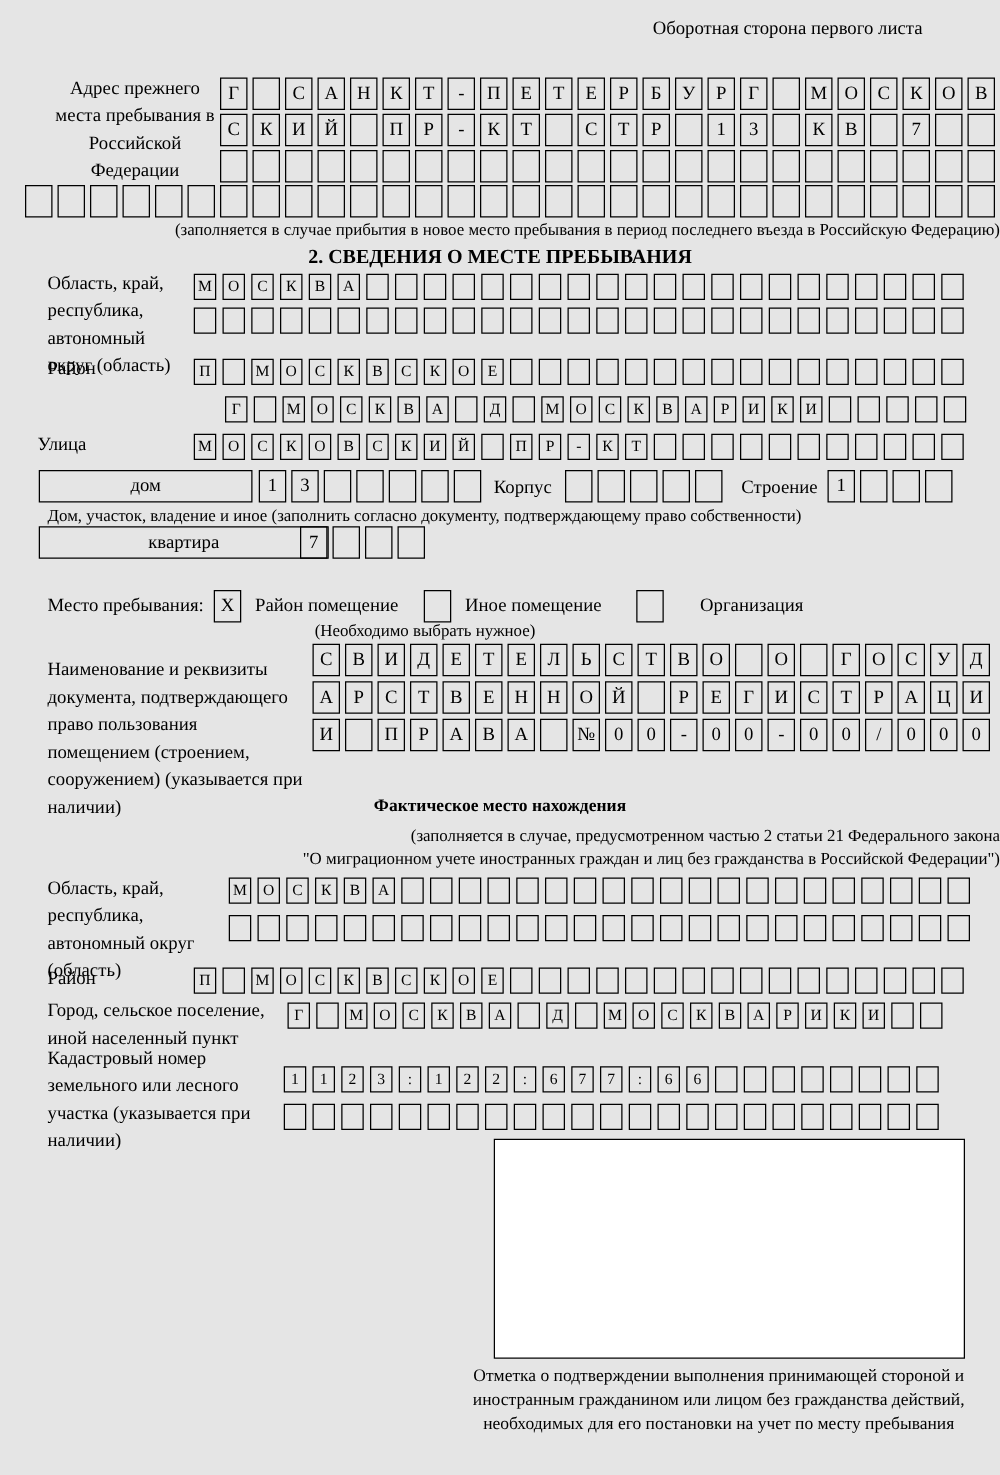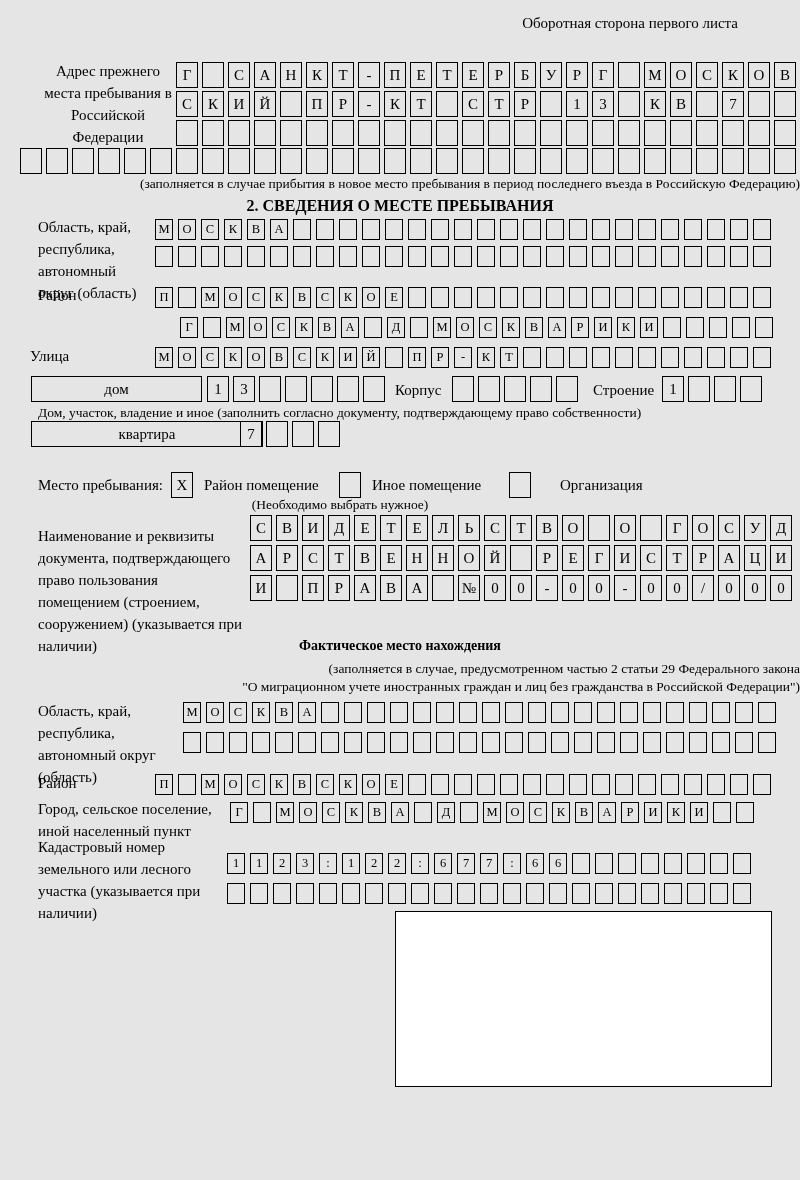--- a/index.html
+++ b/index.html
@@ -412,21 +412,21 @@
       <span class="cell">-</span>
       <span class="cell">0</span>
       <span class="cell">0</span>
       <span class="cell">/</span>
       <span class="cell">0</span>
       <span class="cell">0</span>
       <span class="cell">0</span>
     </div>
 
   <div class="abs subheader" style="top:638px;">Фактическое место нахождения</div>
-  <div class="abs note" style="top:661px;">(заполняется в случае, предусмотренном частью 2 статьи 29 Федерального закона</div>
+  <div class="abs note" style="top:661px;">(заполняется в случае, предусмотренном частью 2 статьи 21 Федерального закона</div>
   <div class="abs note" style="top:679px;">"О миграционном учете иностранных граждан и лиц без гражданства в Российской Федерации")</div>
 
   <div class="abs label" style="left:38px;top:700px;width:135px;">Область, край, республика, автономный округ (область)</div>
   <div class="abs boxrow small" style="left:183px;top:702px;">
       <span class="cell">М</span>
       <span class="cell">О</span>
       <span class="cell">С</span>
       <span class="cell">К</span>
       <span class="cell">В</span>
       <span class="cell">А</span>
@@ -584,14 +584,15 @@
       <span class="cell"></span>
       <span class="cell"></span>
       <span class="cell"></span>
       <span class="cell"></span>
       <span class="cell"></span>
       <span class="cell"></span>
       <span class="cell"></span>
     </div>
 
   <div class="abs stamp" style="left:395px;top:911px;width:377px;height:176px;"></div>
+  <div class="abs stampnote" style="left:355px;top:1092px;width:440px;">Отметка о подтверждении выполнения принимающей стороной и иностранным гражданином или лицом без гражданства действий, необходимых для его постановки на учет по месту пребывания</div>
 
 </div>
 
 </body></html>

